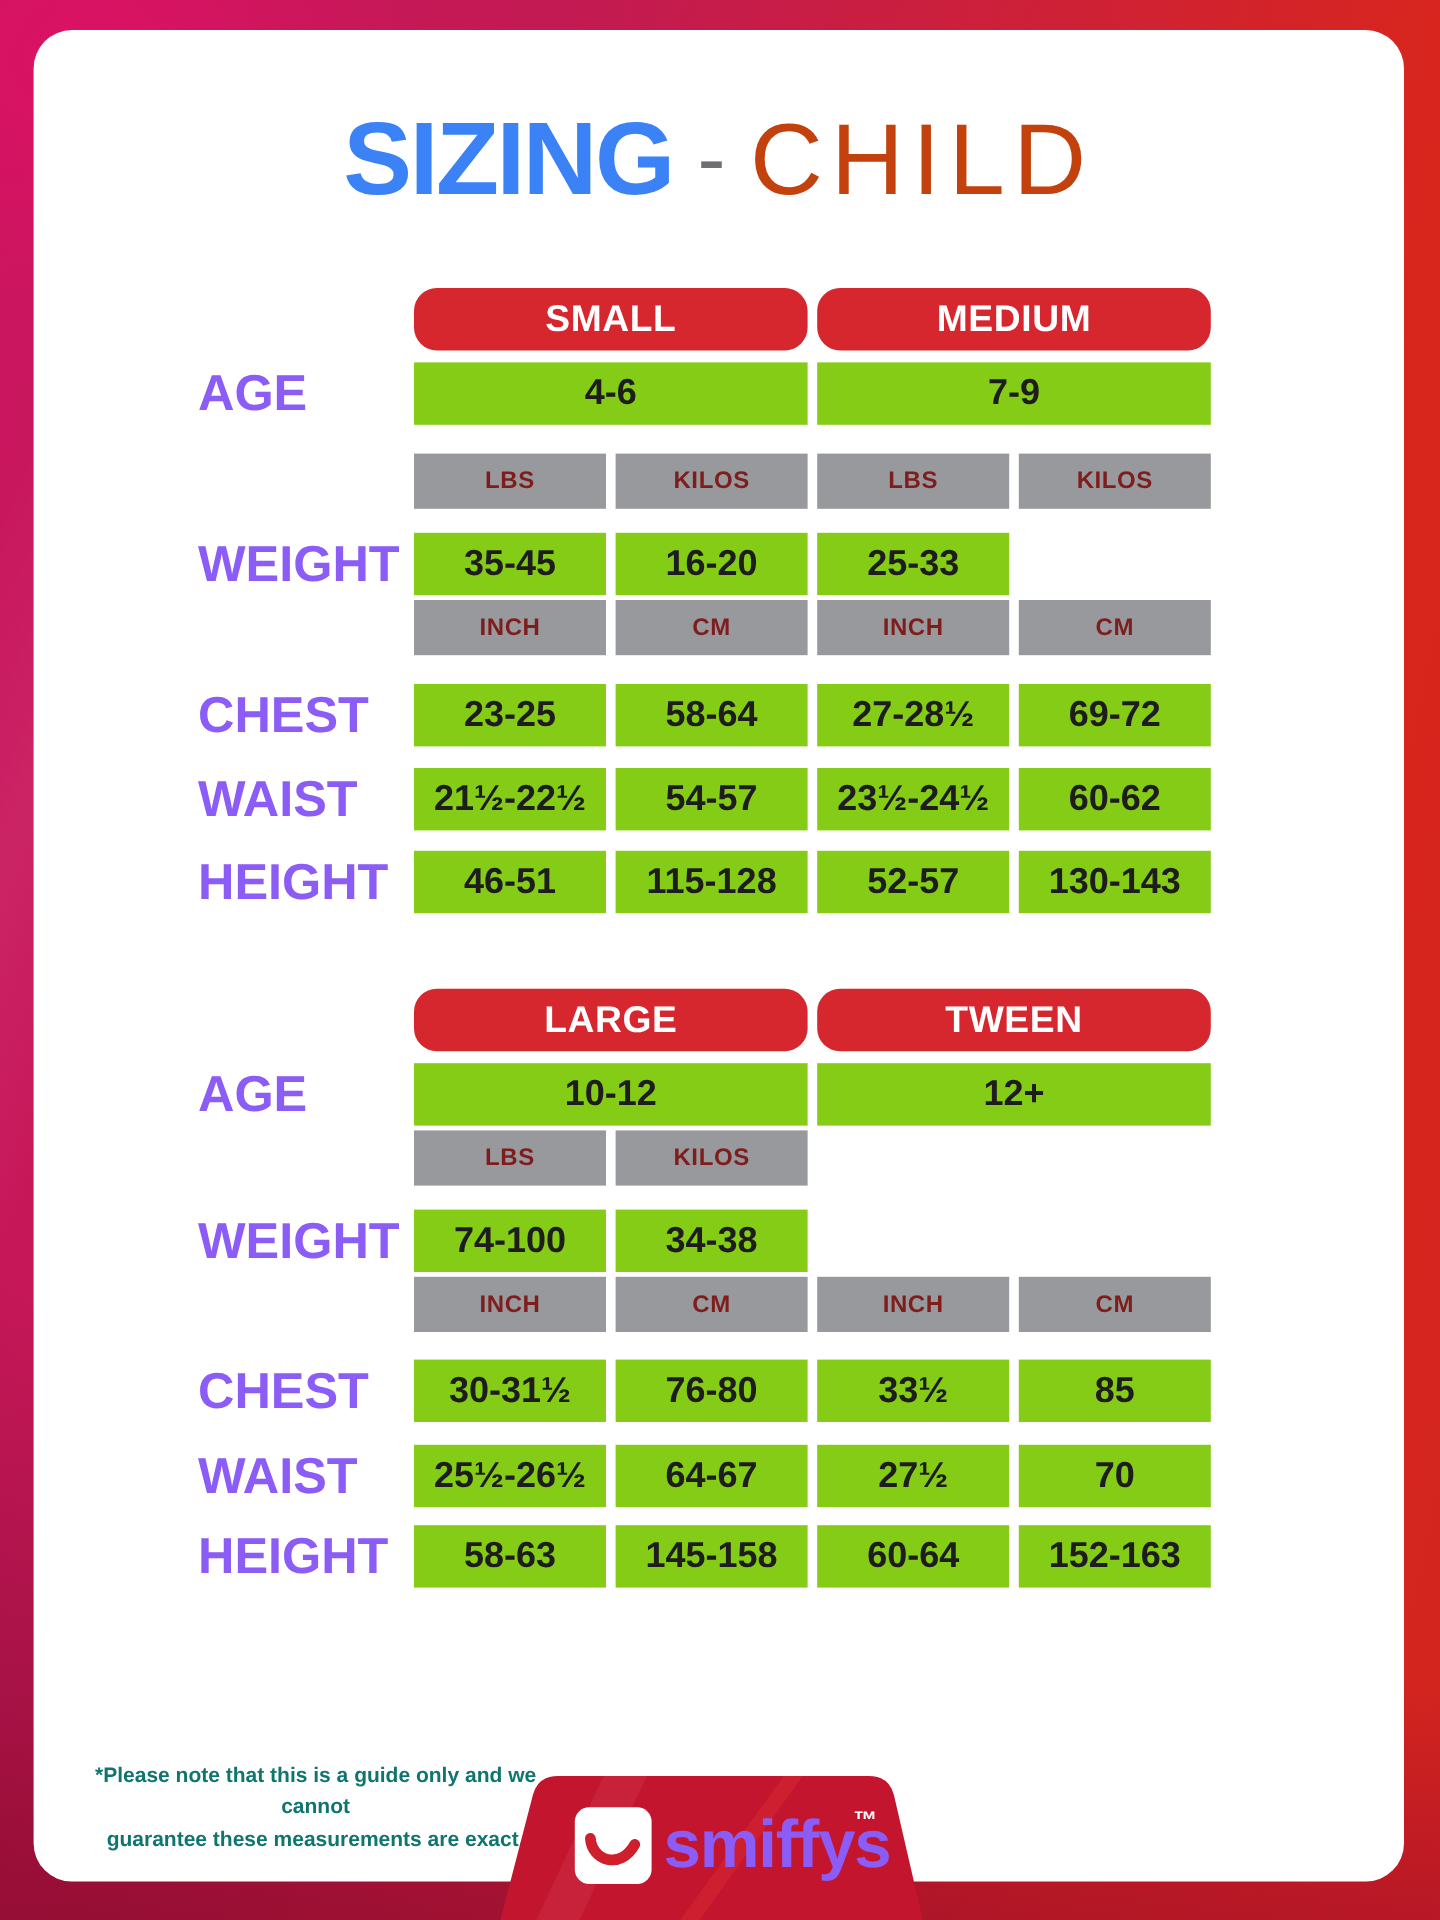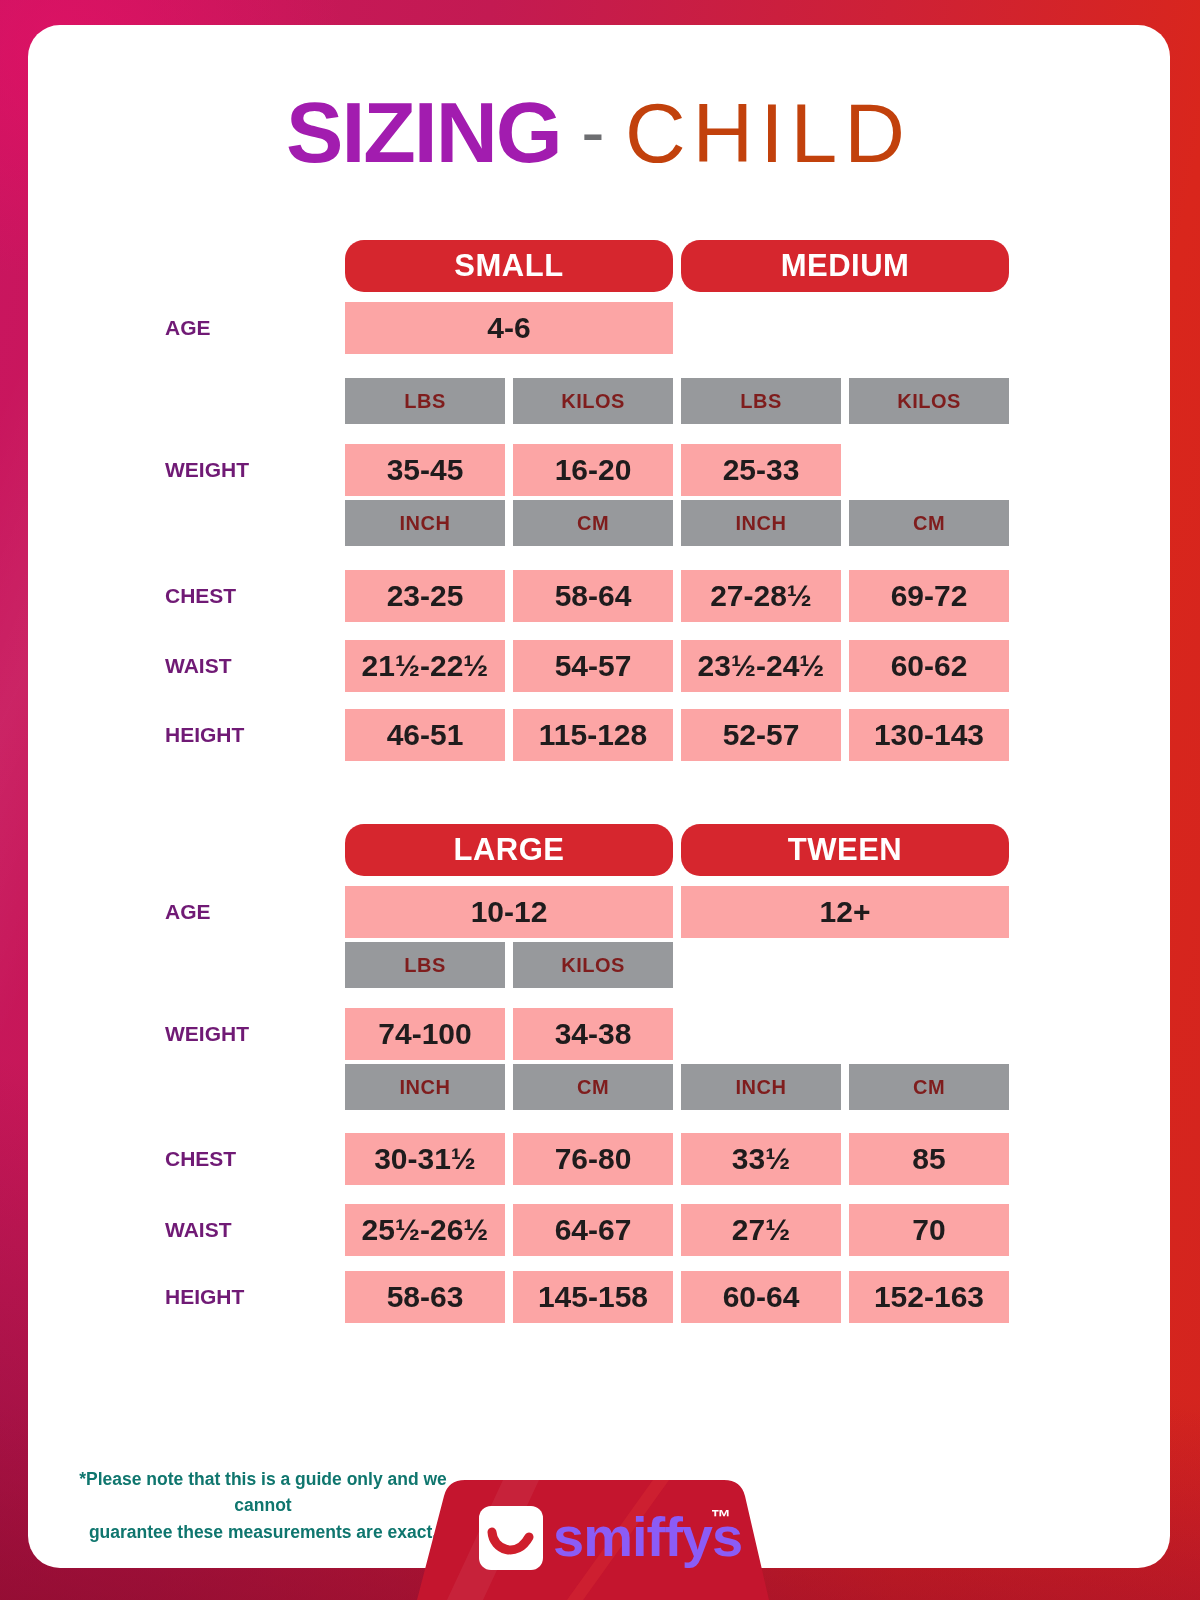--- a/index.html
+++ b/index.html
@@ -21,39 +21,39 @@
     transform:rotate(24deg);
   }
   .card{
     position:absolute;left:28px;top:25px;width:1142px;height:1543px;
     background:#ffffff;border-radius:32px;
   }
   .title{
     position:absolute;top:62px;left:0;width:100%;height:90px;
     text-align:center;line-height:90px;white-space:nowrap;
   }
-  .t-red{color:#a21caf;font-weight:700;font-size:86px;letter-spacing:-2px;}
+  .t-red{color:#3b82f6;font-weight:700;font-size:86px;letter-spacing:-2px;}
   .t-sep{color:#6d6e71;font-weight:400;font-size:70px;margin:0 16px;vertical-align:6px;}
   .t-gray{color:#c2410c;font-weight:400;font-size:84px;letter-spacing:7px;}
 
   .sizetable{position:absolute;left:137px;width:844px;display:flex;flex-direction:column;}
   .t1{top:215px;}
   .t2{top:799px;}
   .trow{display:grid;grid-template-columns:172px 160px 160px 160px 160px;column-gap:8px;}
   .h52{height:52px;}
   .h46{height:46px;}
   .mt10{margin-top:10px;} .mt15{margin-top:15px;} .mt17{margin-top:17px;}
   .mt18{margin-top:18px;} .mt19{margin-top:19px;} .mt20{margin-top:20px;}
   .mt22{margin-top:4px;} .mt23{margin-top:23px;} .mt24{margin-top:24px;}
   .span2{grid-column:span 2;}
   .cell{display:flex;align-items:center;justify-content:center;font-weight:700;}
   .cell.size{background:#d6262e;color:#ffffff;font-size:31px;letter-spacing:0.5px;border-radius:19px;}
   .cell.unit{background:#97999c;color:#7f1d1d;font-size:20px;letter-spacing:0.5px;}
-  .cell.val{background:#fca5a5;color:#1f1c1d;font-size:30px;}
-  .lblcell{display:flex;align-items:center;color:#701a75;font-weight:700;font-size:21px;}
+  .cell.val{background:#84cc16;color:#1f1c1d;font-size:30px;}
+  .lblcell{display:flex;align-items:center;color:#8b5cf6;font-weight:700;font-size:42px;}
 
   .note{
     position:absolute;left:35px;top:1441px;width:400px;text-align:center;
     font-weight:700;font-size:17.5px;line-height:1.5;color:#0f766e;
   }
 
   .logo{position:absolute;left:417px;top:1480px;width:352px;height:120px;z-index:5;}
   .logo svg.tz{position:absolute;inset:0;display:block;}
   .smilebox{position:absolute;left:62px;top:26px;width:64px;height:64px;background:#ffffff;border-radius:12px;}
   .smilebox svg{position:absolute;inset:0;}
@@ -77,20 +77,21 @@
 
   <div class="sizetable t1">
     <div class="trow h52">
       <div class="lblcell"></div>
       <div class="cell size span2">SMALL</div>
       <div class="cell size span2">MEDIUM</div>
     </div>
     <div class="trow h52 mt10">
       <div class="lblcell">AGE</div>
       <div class="cell val span2">4-6</div>
+      <div class="cell val span2">7-9</div>
     </div>
     <div class="trow h46 mt24">
       <div class="lblcell"></div>
       <div class="cell unit">LBS</div>
       <div class="cell unit">KILOS</div>
       <div class="cell unit">LBS</div>
       <div class="cell unit">KILOS</div>
     </div>
     <div class="trow h52 mt20">
       <div class="lblcell">WEIGHT</div>

